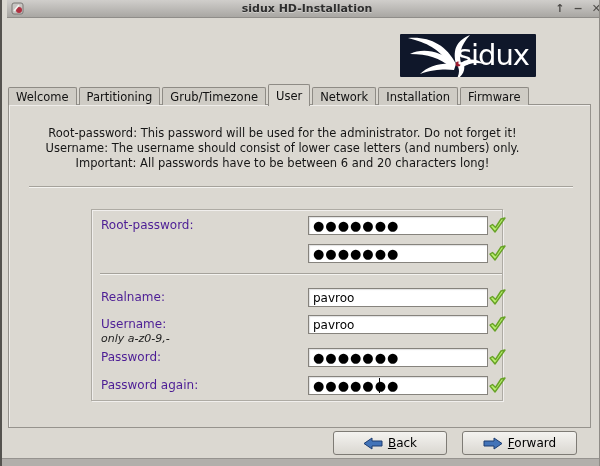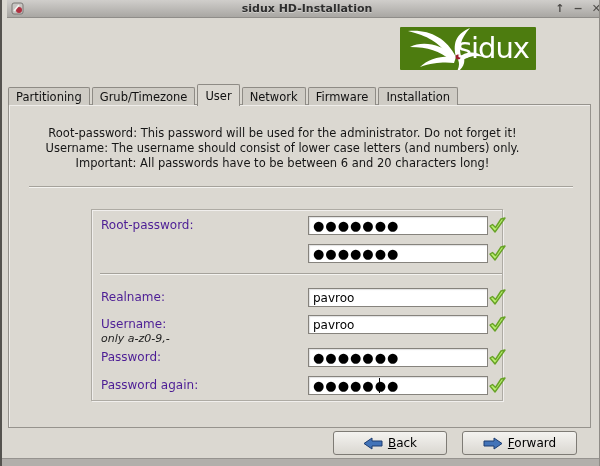--- a/index.html
+++ b/index.html
@@ -23,22 +23,22 @@
   .win-icon { position:absolute; left:4px; top:2px; width:13px; height:13px; }
   .title-text {
     flex:1; text-align:center; font-size:11px; font-weight:bold; color:#2e2e2e;
     text-shadow: 0 1px 0 rgba(255,255,255,0.35);
   }
   .win-controls { position:absolute; right:6px; top:0; height:18px; display:flex; gap:9px; align-items:center; }
   .win-btn { font-size:11px; font-weight:bold; color:#4c4a47; line-height:18px; cursor:default; }
 
   
   .logo {
-    position:absolute; left:400px; top:27px; width:136px; height:43px;
-    background:#4d7c0f; overflow:hidden; border-radius:1px;
+    position:absolute; left:400px; top:34px; width:136px; height:43px;
+    background:#0f172a; overflow:hidden; border-radius:1px;
   }
   .logo-text {
     position:absolute; right:7px; top:4px; font-size:29px; line-height:34px;
     color:#ffffff; letter-spacing:-1px; font-weight:normal;
   }
   .logo svg { position:absolute; left:0; top:0; }
 
   
   .tabs {
     position:absolute; left:8px; top:86px; height:19px;
@@ -150,26 +150,27 @@
       <path d="M56,30 C52,14 58,6 70,1 C60,12 59,21 61,29 Z"></path>
       <path d="M56,30 C60,34 60,40 56,46 C64,41 66,34 63,29 Z"></path>
       <path d="M58,31 C66,24 76,24 84,30 C76,28 68,29 62,34 Z"></path>
     </g>
     <circle cx="58" cy="30" r="2.5" fill="#9c1b2c"></circle>
   </svg>
   <span class="logo-text">sidux</span>
 </div>
 
 <div class="tabs">
+  <div class="tab">Welcome</div>
   <div class="tab">Partitioning</div>
   <div class="tab">Grub/Timezone</div>
   <div class="tab active">User</div>
   <div class="tab">Network</div>
+  <div class="tab">Installation</div>
   <div class="tab">Firmware</div>
-  <div class="tab">Installation</div>
 </div>
 
 <div class="panel">
 
   <div class="instructions">
     <div>Root-password: This password will be used for the administrator. Do not forget it!</div>
     <div>Username: The username should consist of lower case letters (and numbers) only.</div>
     <div>Important: All passwords have to be between 6 and 20 characters long!</div>
   </div>
 

